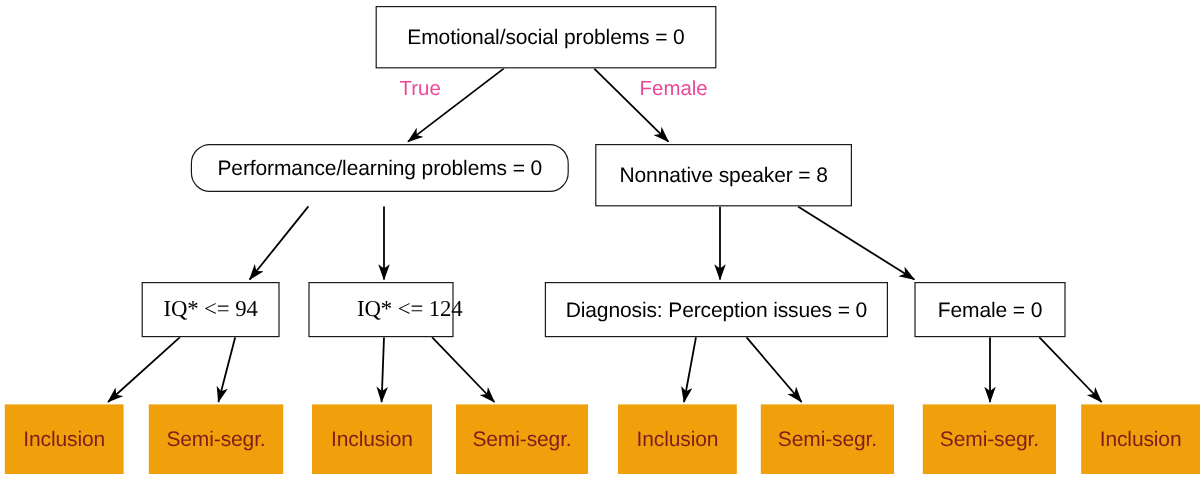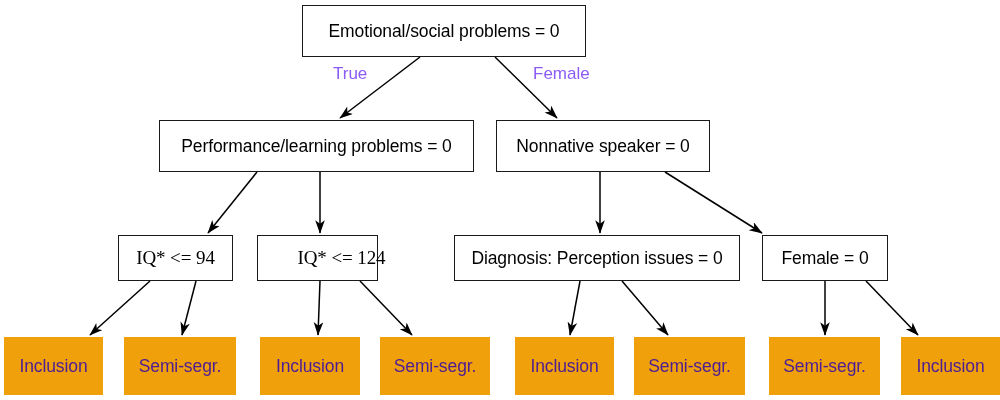--- a/index.html
+++ b/index.html
@@ -42,29 +42,29 @@
     font-family: "Liberation Sans", sans-serif;
     letter-spacing: -0.1px;
   }
   .node.decision.serif-node {
     font-family: Liberation Serif, serif;
     font-size: 19px;
   }
   .node.leaf {
     background: #efa00b;
     border: none;
-    color: #4c1d95;
+    color: #7f1d1d;
     font-size: 17.5px;
     font-family: "Liberation Sans", sans-serif;
     letter-spacing: -0.1px;
     align-items: center;
   }
   .edge-label {
     position: absolute;
-    color: #8b5cf6;
+    color: #ec4899;
     font-size: 17px;
     font-family: "Liberation Sans", sans-serif;
     white-space: nowrap;
   }
 </style>
 </head>
 <body>
 
 <div id="canvas">
 
@@ -86,28 +86,28 @@
         <line x1="320" y1="281" x2="318" y2="335" stroke="#000000" stroke-width="1.5" marker-end="url(#arrowhead)"></line>
         <line x1="360" y1="281" x2="412" y2="335" stroke="#000000" stroke-width="1.5" marker-end="url(#arrowhead)"></line>
         <line x1="580" y1="281" x2="570" y2="335" stroke="#000000" stroke-width="1.5" marker-end="url(#arrowhead)"></line>
         <line x1="622" y1="281" x2="668" y2="335" stroke="#000000" stroke-width="1.5" marker-end="url(#arrowhead)"></line>
         <line x1="825" y1="281" x2="825" y2="335" stroke="#000000" stroke-width="1.5" marker-end="url(#arrowhead)"></line>
         <line x1="866" y1="281" x2="918" y2="335" stroke="#000000" stroke-width="1.5" marker-end="url(#arrowhead)"></line>
       </g>
   </svg>
 
   <div id="nodes-group">
-      <div class="node decision" style="left: 302px; top: 5px; width: 284px; height: 52px;">
+      <div class="node decision" style="left: 313px; top: 5px; width: 284px; height: 52px;">
         <span>Emotional/social problems = 0</span>
       </div>
-      <div class="node decision" style="left: 159px; top: 120px; width: 315px; height: 52px;">
+      <div class="node decision" style="left: 159px; top: 120px; width: 315px; height: 40px; border-radius: 16px;">
         <span>Performance/learning problems = 0</span>
       </div>
       <div class="node decision" style="left: 496px; top: 120px; width: 214px; height: 52px;">
-        <span>Nonnative speaker = 0</span>
+        <span>Nonnative speaker = 8</span>
       </div>
       <div class="node decision serif-node" style="left: 118px; top: 235px; width: 115px; height: 46px;">
         <span>IQ* &lt;= 94</span>
       </div>
       <div class="node decision serif-node" style="left: 257px; top: 235px; width: 121px; height: 46px; padding-left: 48px;">
         <span>IQ* &lt;= 124</span>
       </div>
       <div class="node decision" style="left: 454px; top: 235px; width: 286px; height: 46px;">
         <span>Diagnosis: Perception issues = 0</span>
       </div>

